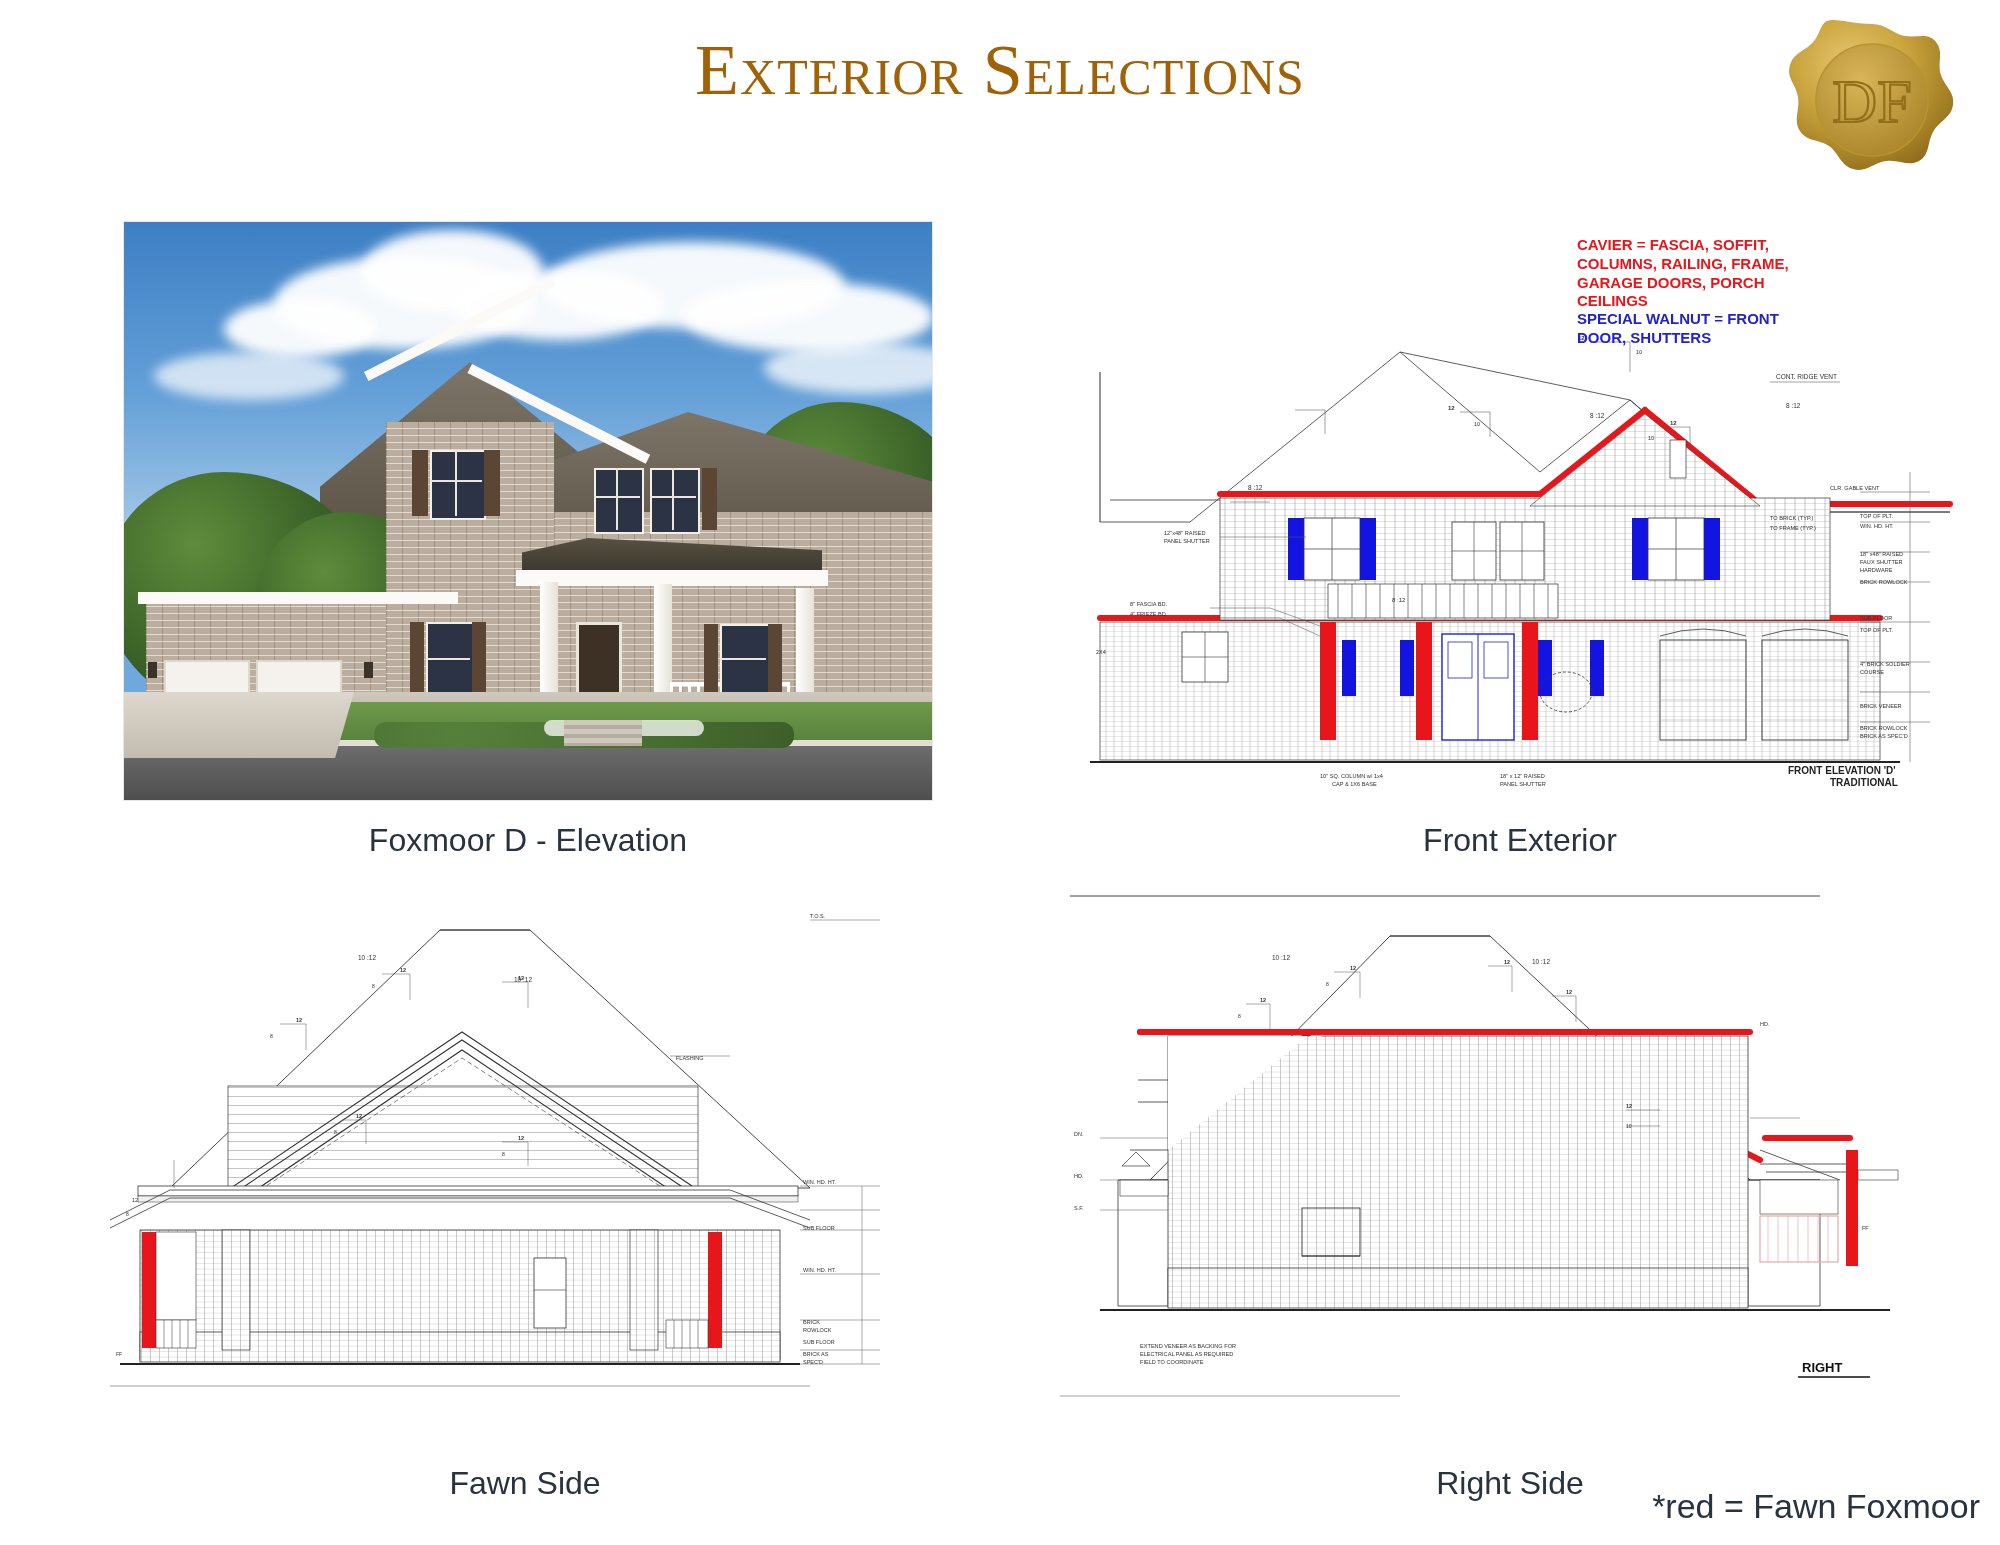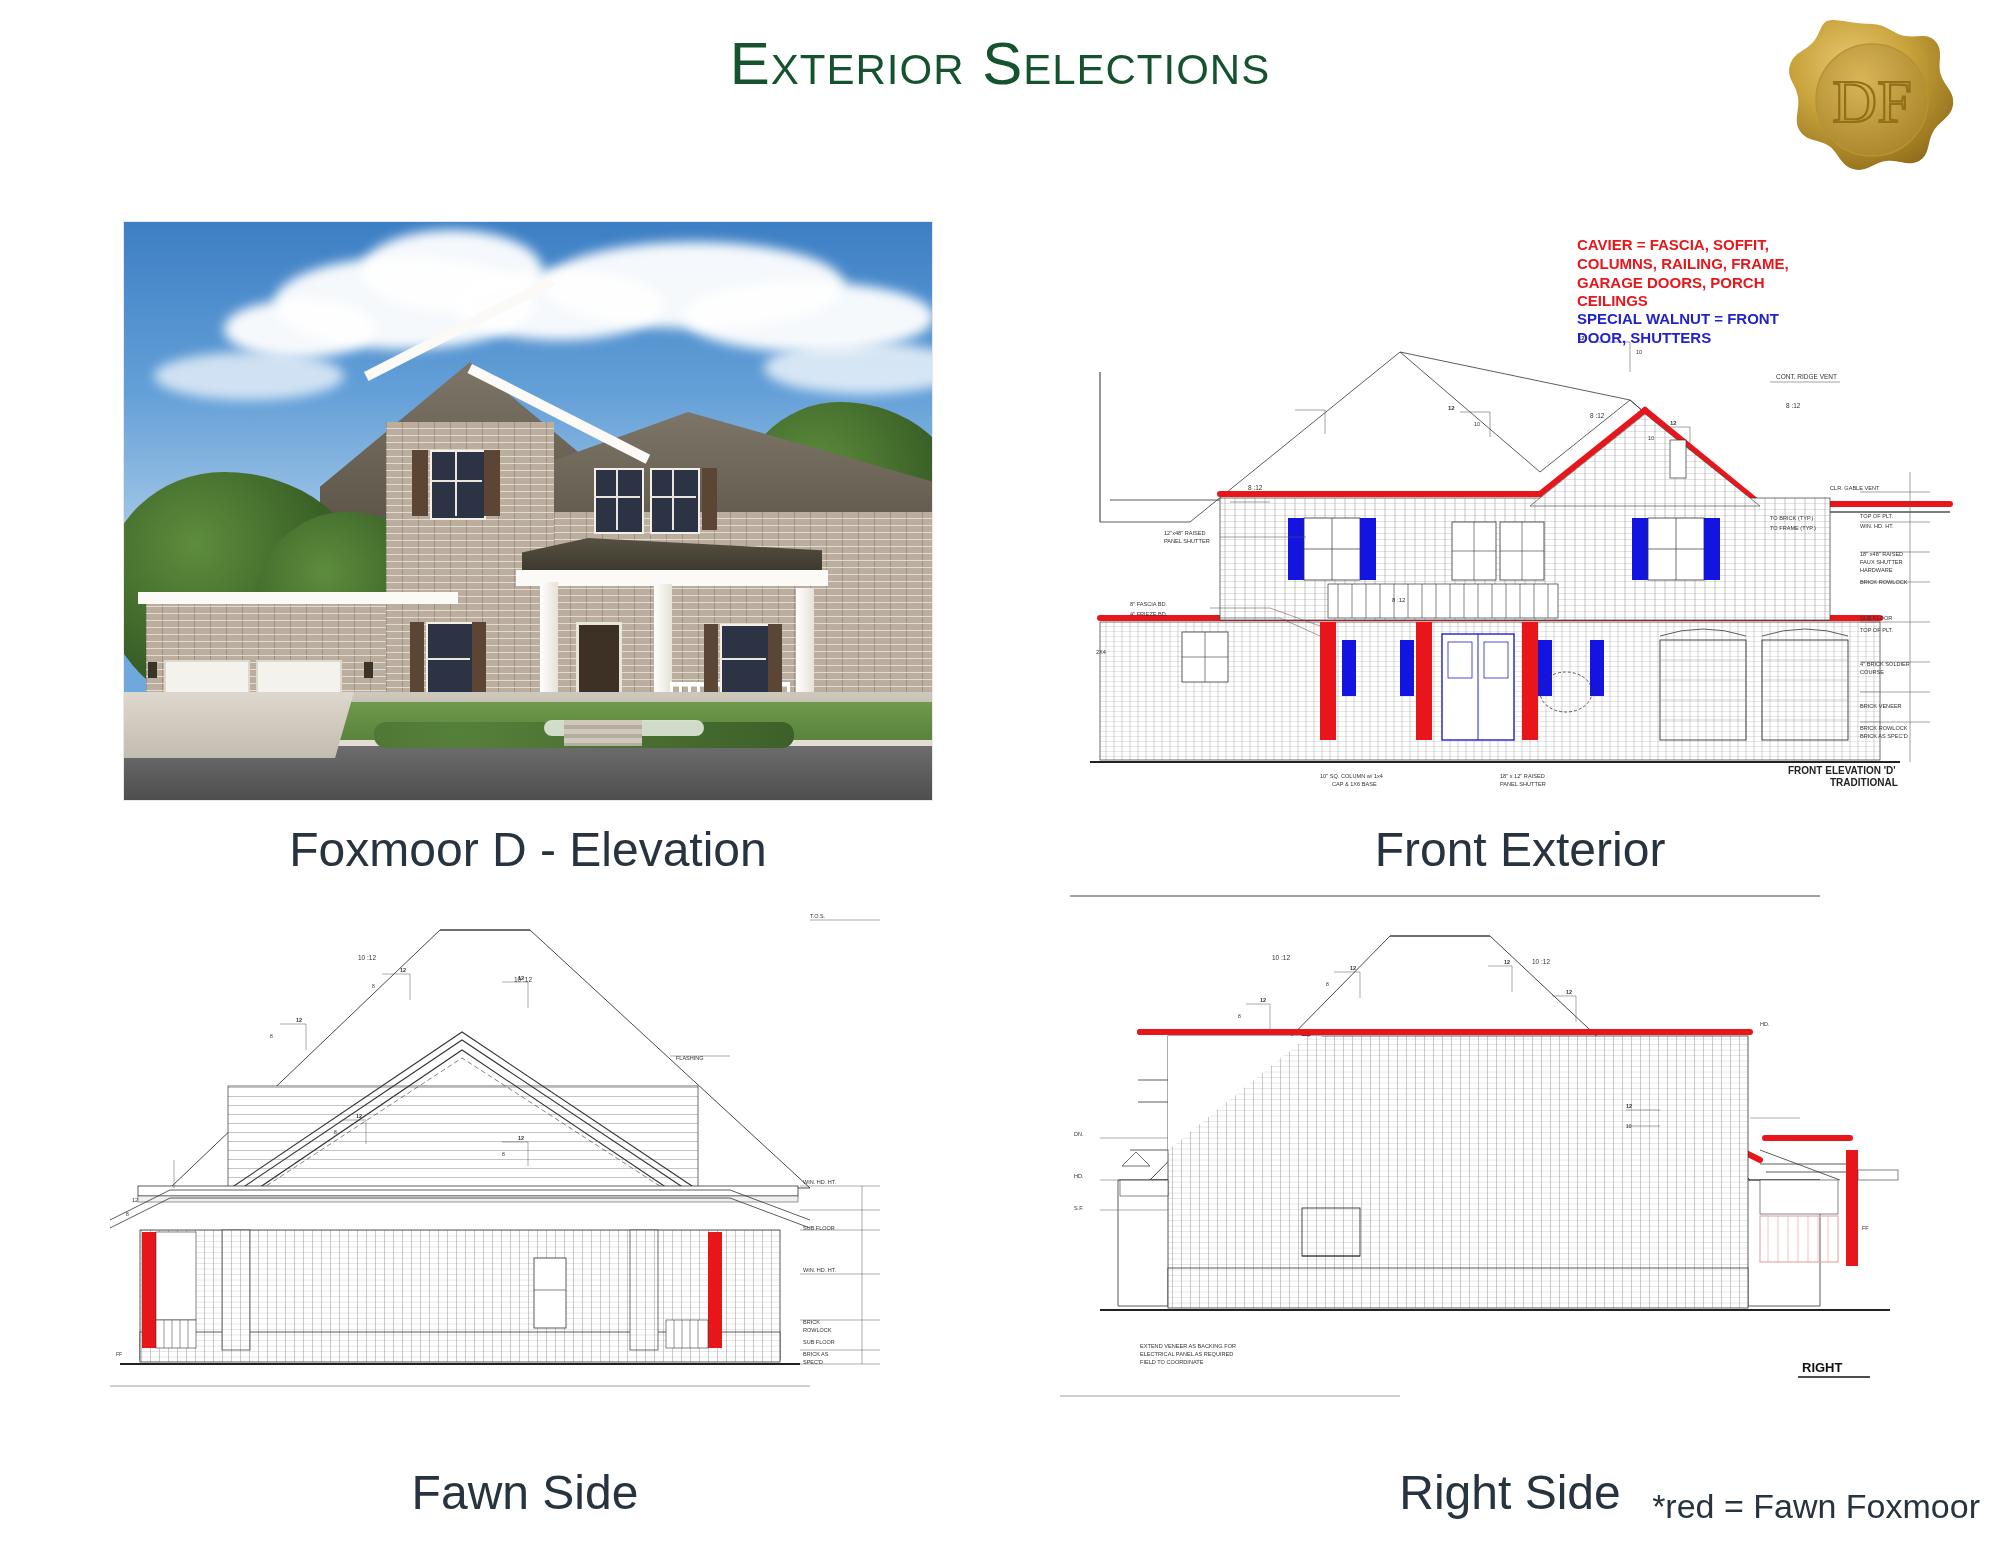--- a/index.html
+++ b/index.html
@@ -9,44 +9,44 @@
     background:#ffffff;
     font-family:"Liberation Sans", sans-serif;
     overflow:hidden;
     position:relative;
   }
   
   .header{position:absolute;left:0;top:0;width:2000px;height:190px;}
   .title{
     position:absolute;left:0;top:34px;width:2000px;
     text-align:center;
-    font-family:Liberation Sans, sans-serif;
-    font-size:60px;
+    font-family:Liberation Serif, serif;
+    font-size:72px;
     letter-spacing:1px;
-    color:#14532d;
+    color:#a16207;
     font-variant:small-caps;
     line-height:1.0;
     white-space:nowrap;
   }
   .subtitle{
     position:absolute;left:0;top:128px;width:2000px;
     text-align:center;
     font-family:"Liberation Serif", serif;
     font-size:52px;
     color:#1c3557;
     font-variant:small-caps;
     line-height:1.0;
     white-space:nowrap;
   }
   .seal-wrap{position:absolute;left:1782px;top:18px;width:180px;height:170px;}
   .seal-svg{width:180px;height:170px;display:block;}
   .caption{
     position:absolute;text-align:center;
     font-family:"Liberation Sans", sans-serif;
-    font-size:48px;color:#27333f;white-space:nowrap;
+    font-size:32px;color:#27333f;white-space:nowrap;
   }
   
   .photo{
     position:absolute;left:124px;top:222px;width:808px;height:578px;
     overflow:hidden;background:#6fa8dc;
     box-shadow:0 0 0 1px #e8e8e8;
   }
   .sky{position:absolute;left:0;top:0;width:808px;height:430px;
     background:linear-gradient(180deg,#3d7fc4 0%,#64a0d8 40%,#a9cbe8 75%,#cfe0ee 100%);}
   .cloud{position:absolute;background:#ffffff;border-radius:50%;filter:blur(6px);opacity:.95;}

